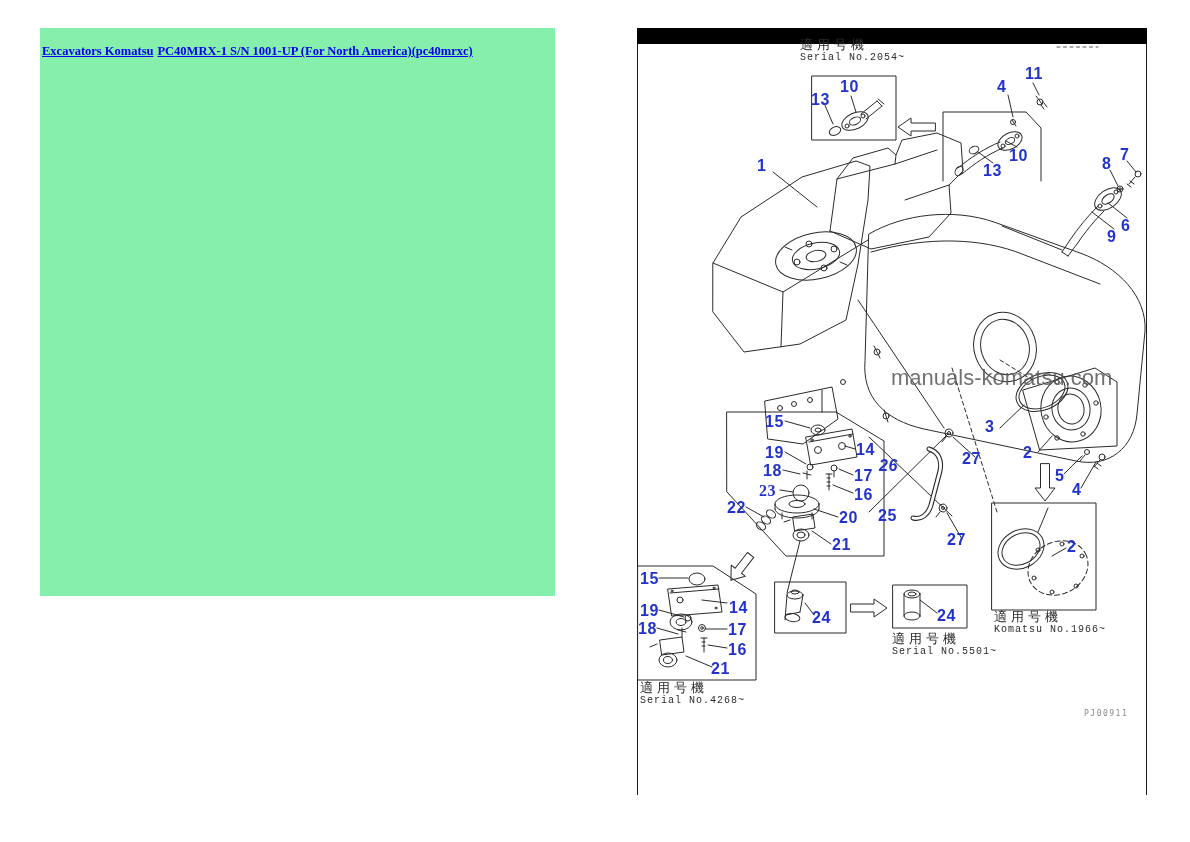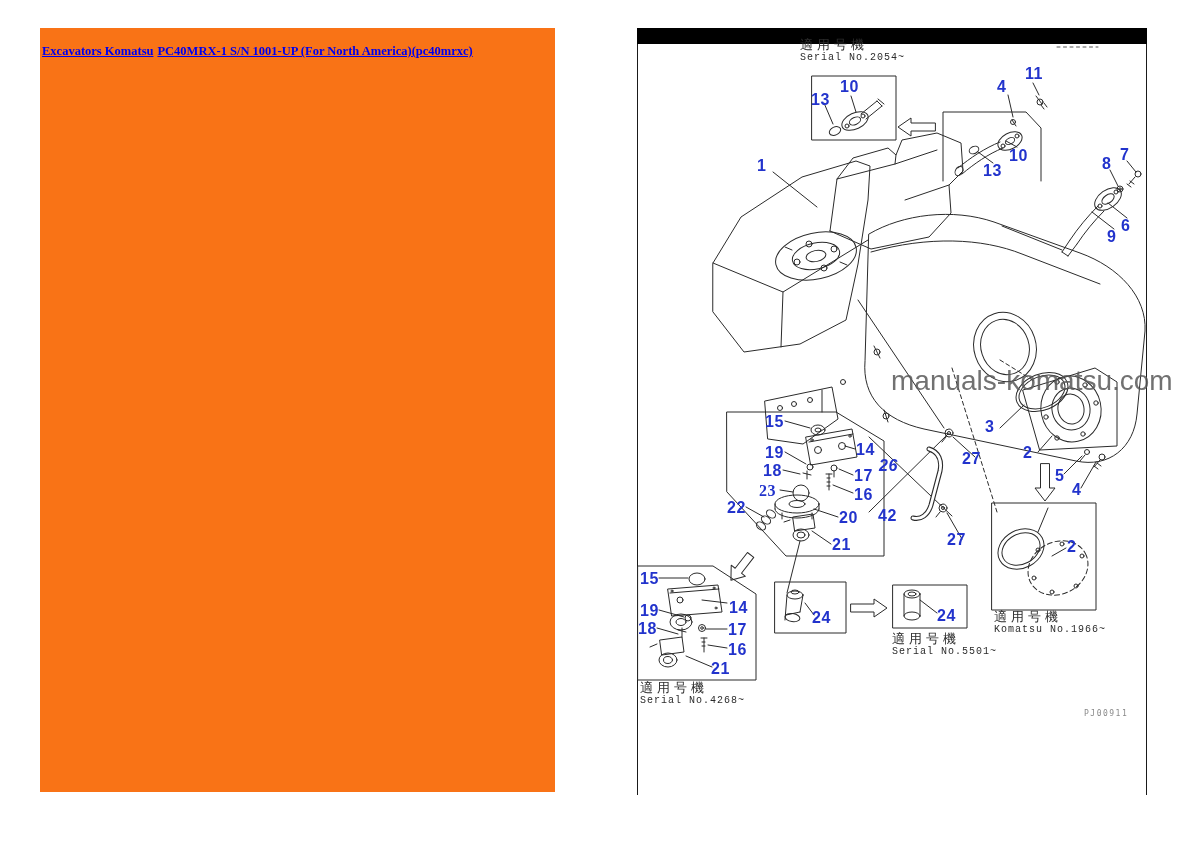--- a/index.html
+++ b/index.html
@@ -1,20 +1,20 @@
 <!DOCTYPE html>
 <html><head>
 <meta charset="utf-8">
 <style>
   html,body{margin:0;padding:0;background:#fff;}
   #stage{position:relative;width:1190px;height:842px;background:#ffffff;overflow:hidden;
          font-family:"Liberation Sans",sans-serif;}
 
   
-  .black-panel{position:absolute;left:40px;top:28px;width:515px;height:764px;background:#f97316;}
+  .black-panel{position:absolute;left:40px;top:28px;width:515px;height:568px;background:#86efac;}
   .link-line{position:absolute;left:2px;top:16px;white-space:nowrap;
              font-family:"Liberation Serif",serif;font-weight:bold;font-size:12.5px;}
   .link-line a{color:#0000ee;text-decoration:underline;margin-right:4px;}
 
   
   .sheet{position:absolute;left:637px;top:28px;width:510px;height:767px;}
   .sheet-topbar{position:absolute;left:0;top:0;width:510px;height:16px;background:#000;}
   .sheet-borders{position:absolute;left:0;top:16px;width:508px;height:751px;
                  border-left:1px solid #1a1a1a;border-right:1px solid #1a1a1a;}
 
@@ -25,21 +25,21 @@
 
   .serial-note{position:absolute;color:#2b2b2b;white-space:nowrap;}
   .serial-note .kanji{display:block;font-size:13px;letter-spacing:4px;line-height:13px;}
   .serial-note .sn{display:block;font-family:Liberation Mono, monospace;
                    font-size:10px;letter-spacing:1px;line-height:13px;}
   .sn-top{left:800px;top:38px;}
   .sn-bl{left:640px;top:681px;}
   .sn-bm{left:892px;top:632px;}
   .sn-br{left:994px;top:610px;}
 
-  .watermark{position:absolute;left:891px;top:365px;font-size:28px;color:#595959;
+  .watermark{position:absolute;left:891px;top:365px;font-size:22px;color:#595959;
              opacity:.85;white-space:nowrap;}
   .dwg-no{position:absolute;left:1084px;top:709px;font-family:"DejaVu Sans Mono",monospace;
           font-size:8px;letter-spacing:1.5px;color:#8a8a8a;}
 </style>
 </head>
 <body>
 
 <div id="stage">
 
   <div class="black-panel">
@@ -309,21 +309,21 @@
       <span class="callout" style="left: 765px; top: 414px;">15</span>
       <span class="callout" style="left: 856px; top: 442px;">14</span>
       <span class="callout" style="left: 765px; top: 445px;">19</span>
       <span class="callout" style="left: 879px; top: 458px; font-style: italic;">26</span>
       <span class="callout" style="left: 763px; top: 463px;">18</span>
       <span class="callout" style="left: 854px; top: 468px;">17</span>
       <span class="callout" style="left: 759px; top: 483px; font-family: Liberation Serif, serif;">23</span>
       <span class="callout" style="left: 854px; top: 487px;">16</span>
       <span class="callout" style="left: 727px; top: 500px;">22</span>
       <span class="callout" style="left: 839px; top: 510px;">20</span>
-      <span class="callout" style="left: 878px; top: 508px;">42</span>
+      <span class="callout" style="left: 878px; top: 508px;">25</span>
       <span class="callout" style="left: 832px; top: 537px;">21</span>
       <span class="callout" style="left: 985px; top: 419px;">3</span>
       <span class="callout" style="left: 962px; top: 451px;">27</span>
       <span class="callout" style="left: 1023px; top: 445px;">2</span>
       <span class="callout" style="left: 1055px; top: 468px;">5</span>
       <span class="callout" style="left: 1072px; top: 482px;">4</span>
       <span class="callout" style="left: 947px; top: 532px;">27</span>
       <span class="callout" style="left: 1067px; top: 539px;">2</span>
       <span class="callout" style="left: 640px; top: 571px;">15</span>
       <span class="callout" style="left: 640px; top: 603px;">19</span>

